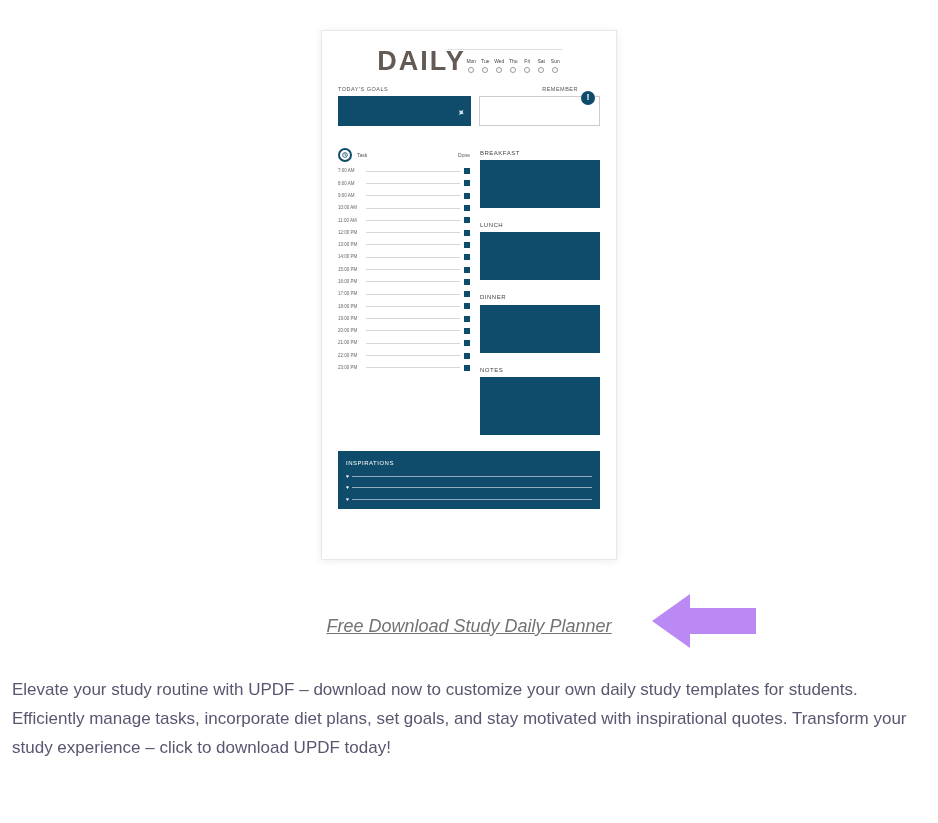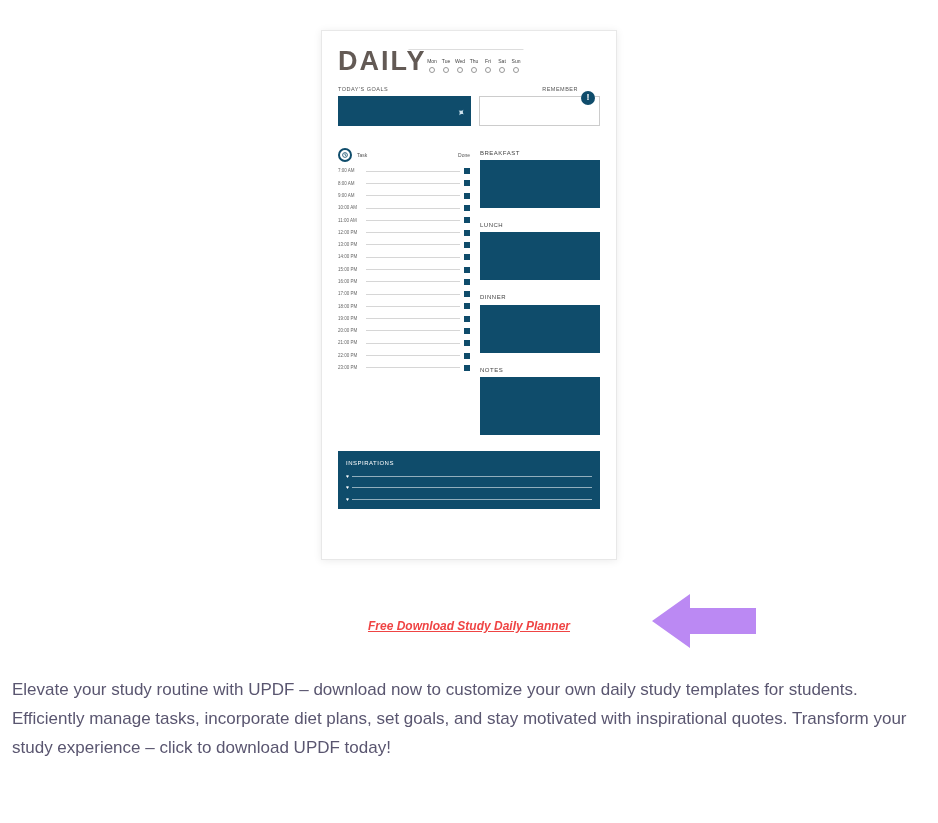--- a/index.html
+++ b/index.html
@@ -23,21 +23,21 @@
     width: 296px;
     height: 530px;
     background: #ffffff;
     border: 1px solid #e8e8e8;
     box-shadow: 0 1px 8px rgba(0,0,0,0.08);
     padding: 18px 16px 14px 16px;
     position: relative;
   }
   .planner-header {
     display: flex;
-    justify-content: flex-start;
+    justify-content: center;
     align-items: flex-end;
   }
   .planner-title {
     font-family: Arial, sans-serif;
     font-weight: 900;
     color: #635a55;
     letter-spacing: 2px;
     line-height: 0.95;
     font-size: 27px;
   }
@@ -141,25 +141,25 @@
 
   .link-row {
     position: relative;
     display:flex;
     justify-content:center;
     align-items:center;
     margin: 44px 0 28px 0;
     height: 44px;
   }
   .download-link {
-    color:#ef4444;
+    color:#737373;
     font-style: italic;
-    font-weight: 700;
+    font-weight: 400;
     text-decoration: underline;
-    font-size: 12px;
+    font-size: 18px;
   }
   .arrow {
     position:absolute;
     left: 640px;
     top: -18px;
   }
   .arrow svg { width: 110px; height: 70px; }
 </style>
 </head>
 <body>

